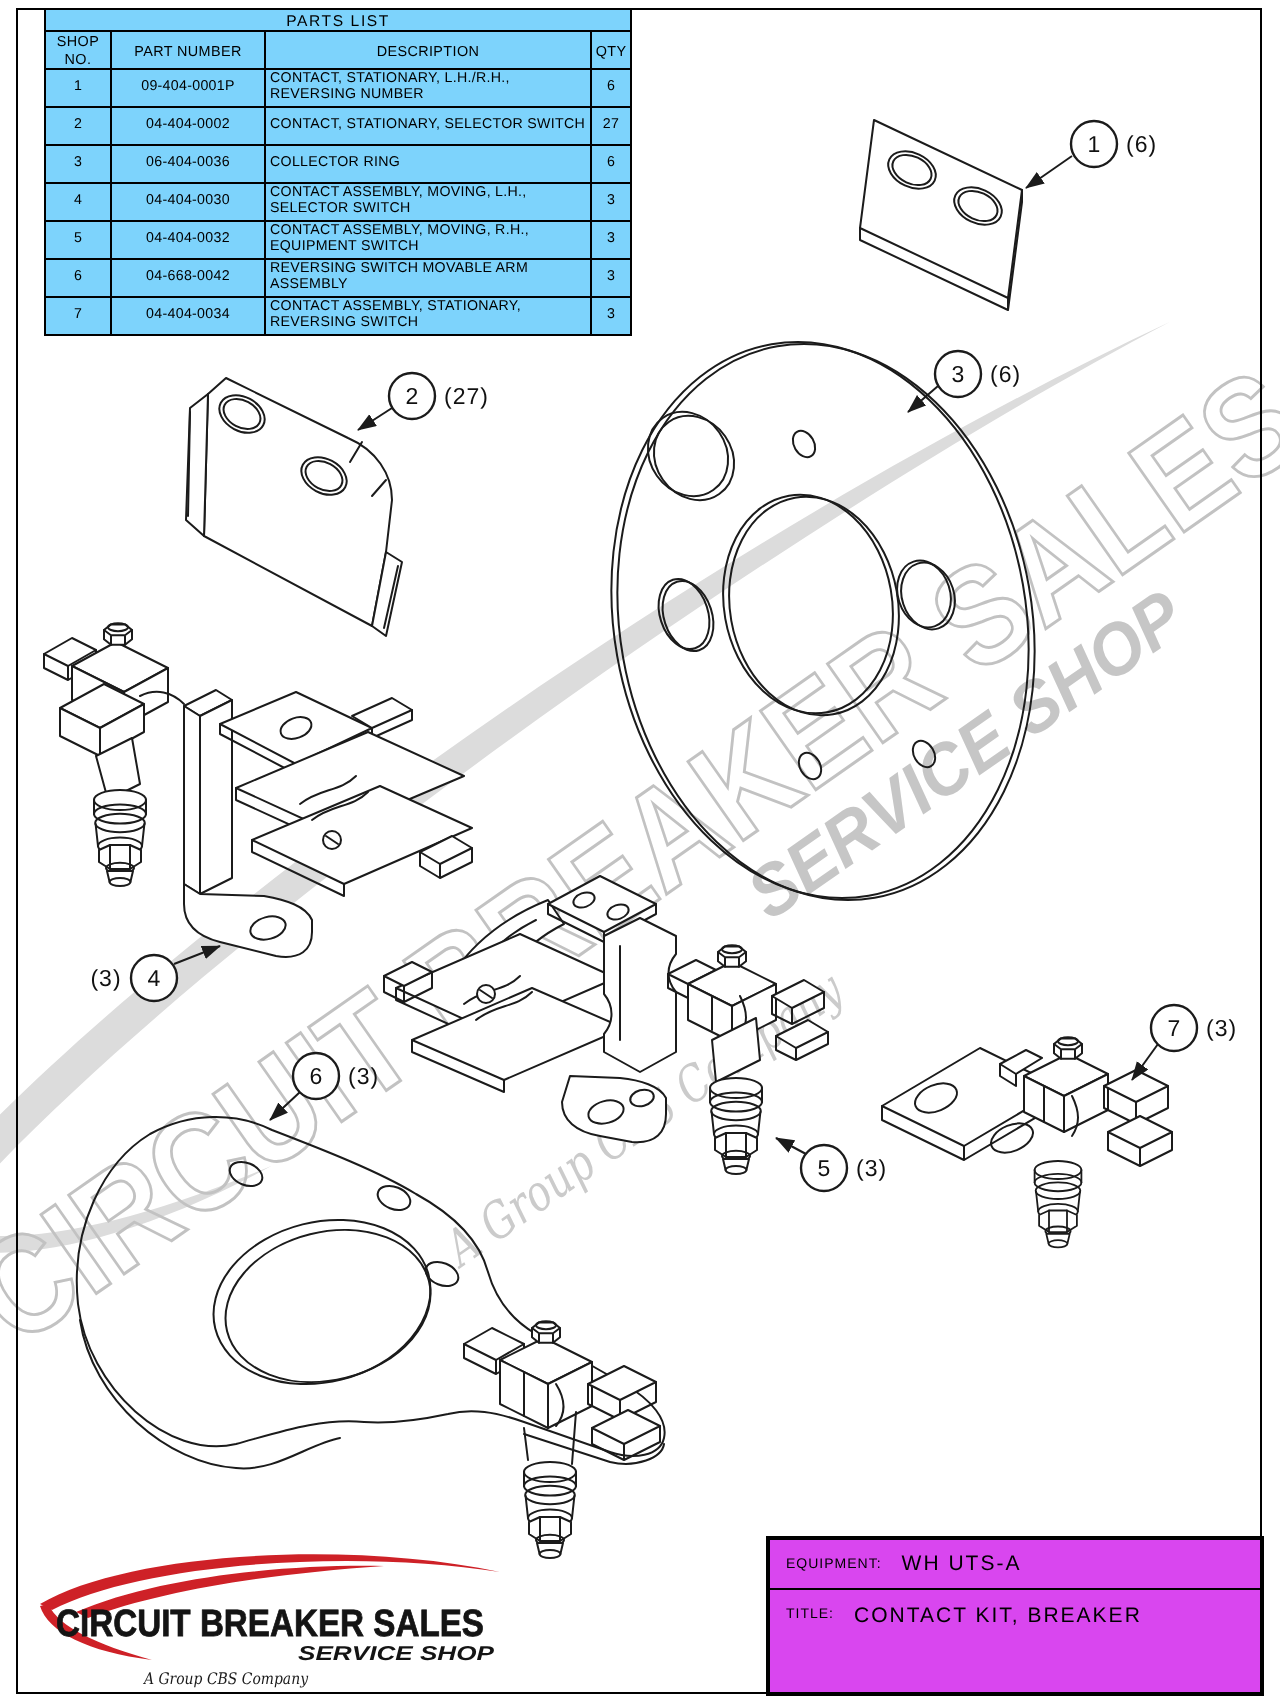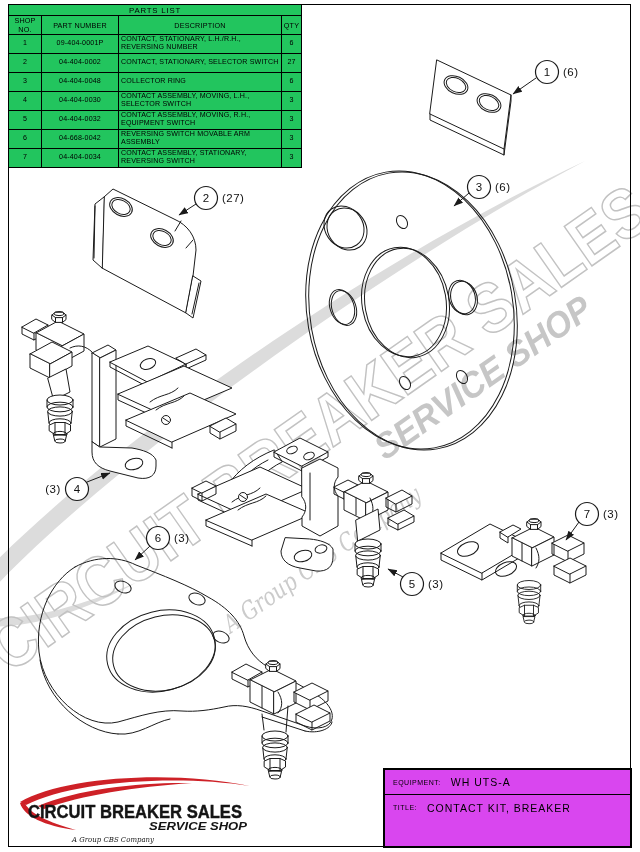--- a/index.html
+++ b/index.html
@@ -17,22 +17,22 @@
   .co{fill:#ffffff;stroke:#1b1b1b;stroke-width:1.2;}
   .cot{font-size:11.5px;fill:#111;text-anchor:middle;}
   .qty{font-size:11.5px;fill:#111;letter-spacing:.5px;}
   .ldr{fill:none;stroke:#1b1b1b;stroke-width:1;}
   
   .wm-outline{font-size:70px;font-weight:bold;fill:none;stroke:#c2c2c2;stroke-width:1.5px;}
   .wm-solid{font-size:36px;font-weight:bold;font-style:italic;fill:#c6c6c6;}
   .wm-script{font-size:25px;font-style:italic;fill:#cbcbcb;font-family:"DejaVu Serif",serif;}
   .wm-swoosh{fill:#dcdcdc;}
   
-  .parts-table{position:absolute;left:8px;top:4px;width:293px;border-collapse:collapse;
-               background:#22c55e;z-index:3;table-layout:fixed;}
+  .parts-table{position:absolute;left:22px;top:4px;width:293px;border-collapse:collapse;
+               background:#7dd3fc;z-index:3;table-layout:fixed;}
   .parts-table th,.parts-table td{border:1px solid #000;font-weight:normal;padding:0;}
   .t-title th{font-size:7.8px;height:10px;letter-spacing:.8px;text-align:center;}
   .t-head th{font-size:7.2px;height:11px;letter-spacing:.2px;text-align:center;}
   .parts-table td{font-size:7.1px;letter-spacing:.15px;line-height:1.12;height:18px;}
   td.c{text-align:center;}
   td.d{text-align:left;padding:0 2px;}
   
   .tblock{position:absolute;left:383px;top:768px;width:249px;height:80px;z-index:3;
           border:2px solid #000;box-sizing:border-box;background:#d946ef;}
   .trow{height:25.3px;border-bottom:1.5px solid #000;display:flex;align-items:center;box-sizing:border-box;}
@@ -305,21 +305,21 @@
         <td class="c">6</td>
       </tr>
       <tr>
         <td class="c">2</td>
         <td class="c">04-404-0002</td>
         <td class="d">CONTACT, STATIONARY, SELECTOR SWITCH</td>
         <td class="c">27</td>
       </tr>
       <tr>
         <td class="c">3</td>
-        <td class="c">04-404-0048</td>
+        <td class="c">06-404-0036</td>
         <td class="d">COLLECTOR RING</td>
         <td class="c">6</td>
       </tr>
       <tr>
         <td class="c">4</td>
         <td class="c">04-404-0030</td>
         <td class="d">CONTACT ASSEMBLY, MOVING, L.H., SELECTOR SWITCH</td>
         <td class="c">3</td>
       </tr>
       <tr>

